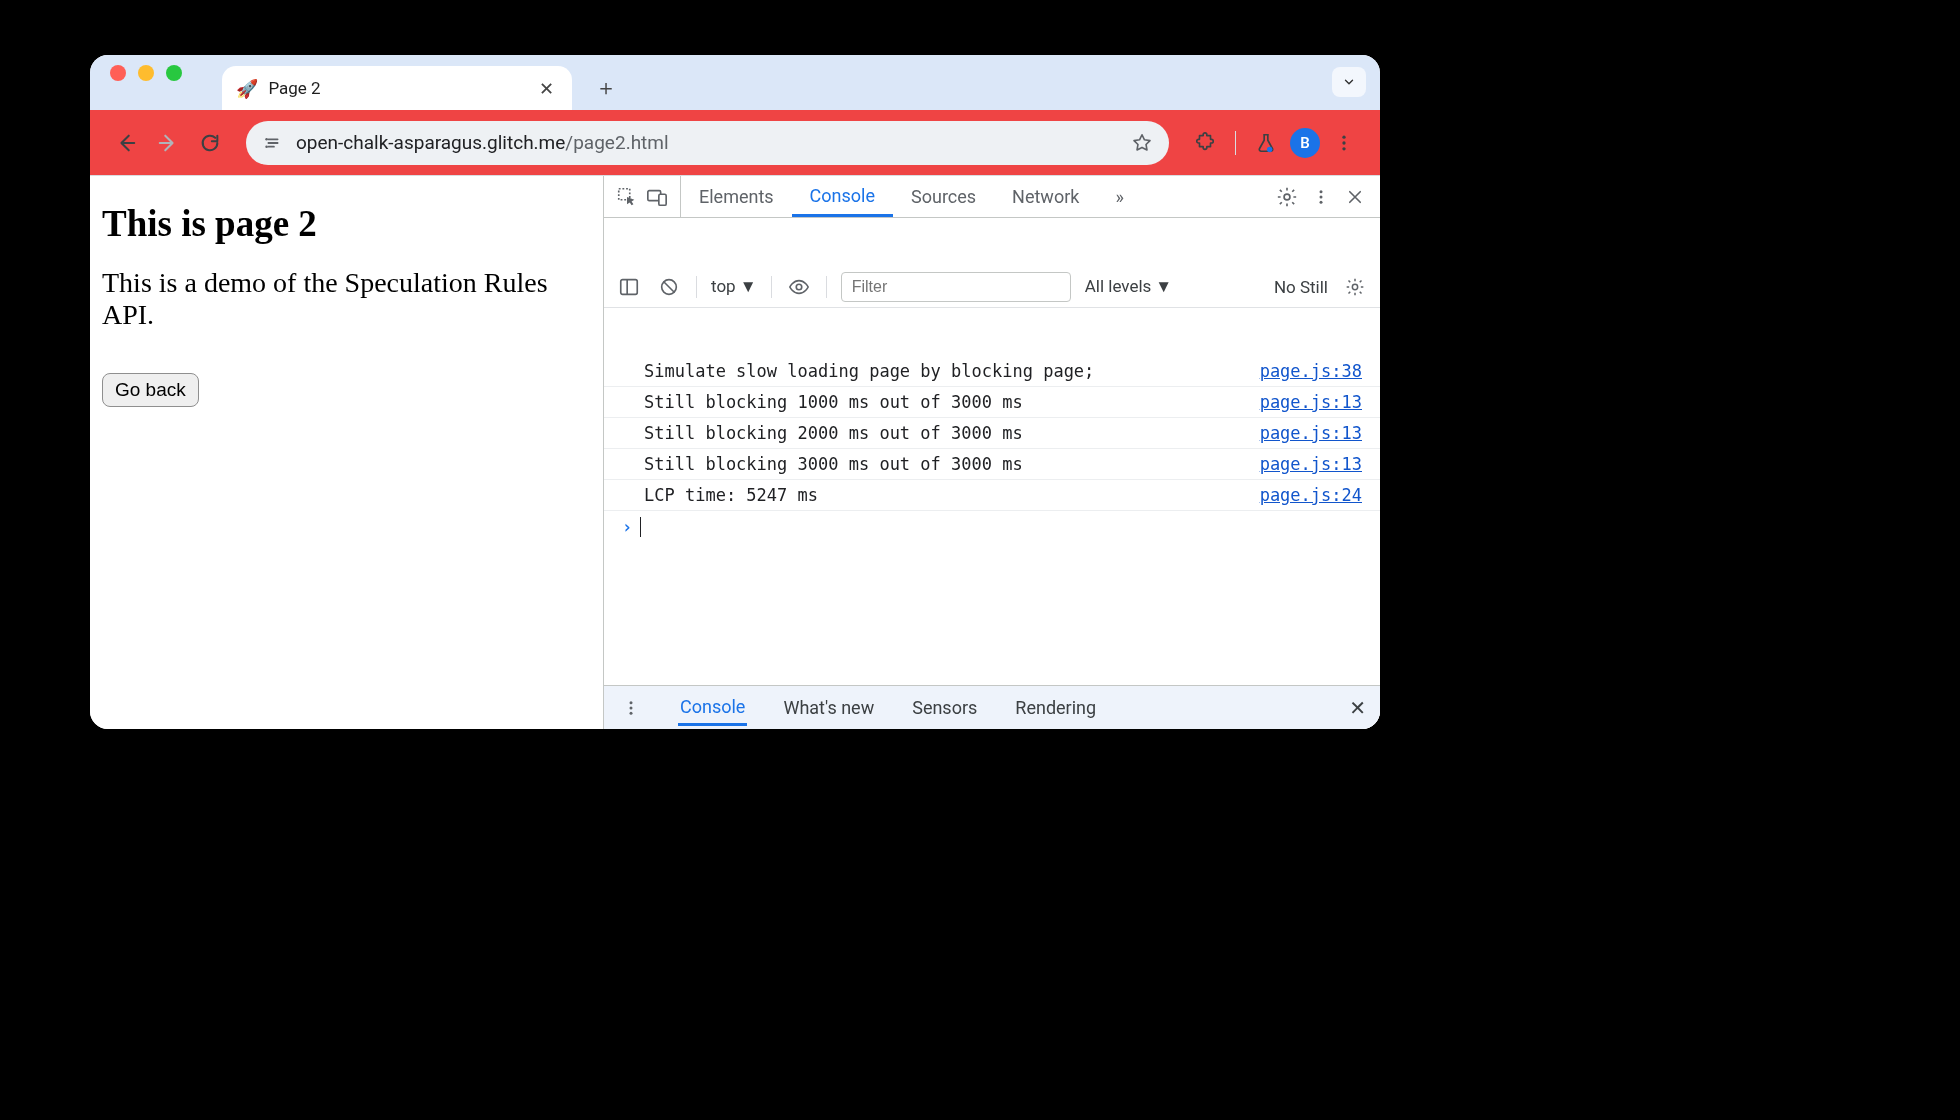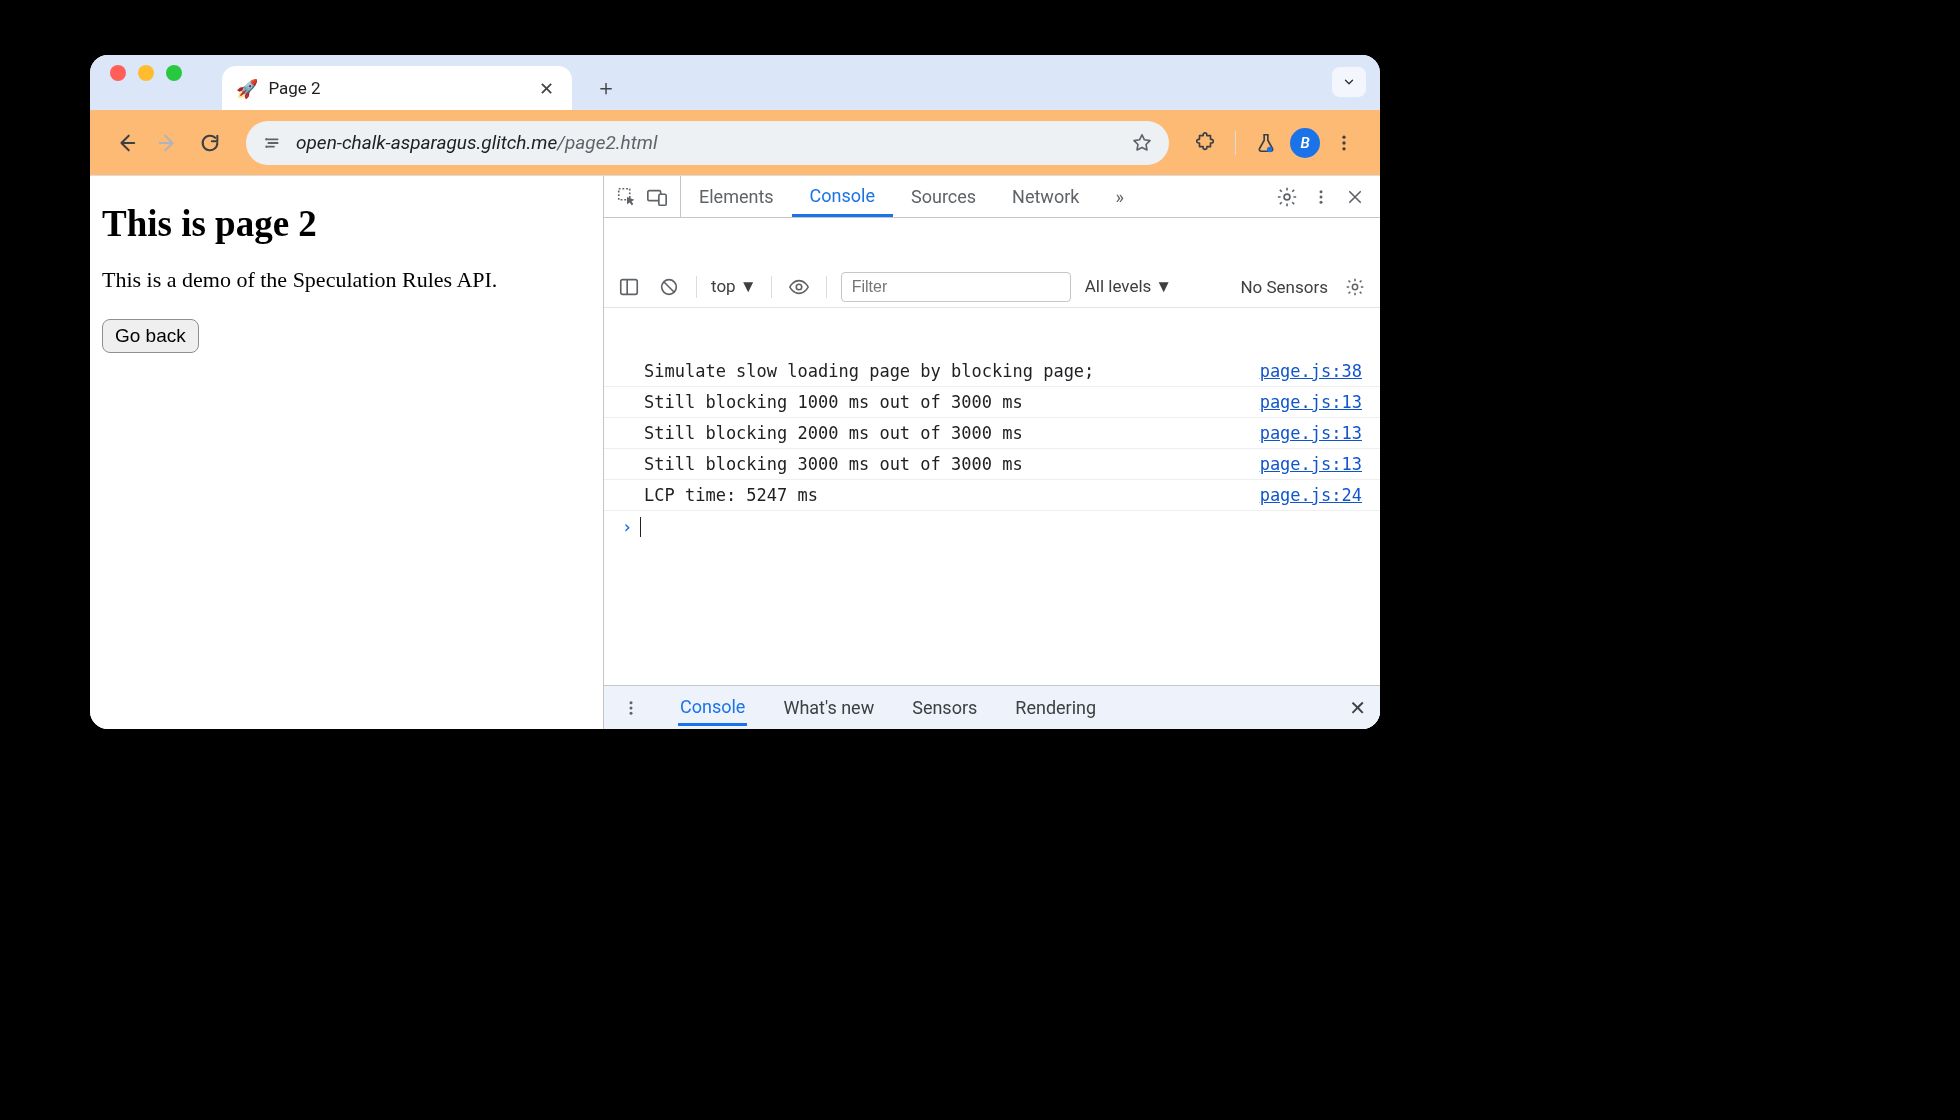--- a/index.html
+++ b/index.html
@@ -68,22 +68,22 @@
     width:36px;height:36px;display:flex;align-items:center;justify-content:center;
     font-size:22px;color:#444;margin-left:16px;margin-bottom:4px;border-radius:50%;
   }
   .mini-btn {
     position:absolute; right:14px; top:12px;
     width:34px;height:30px;background:#f3f7fd;border-radius:8px;
     display:flex;align-items:center;justify-content:center;font-size:16px;color:#333;
   }
   
   .toolbar {
-    height:66px;background:#fdba74;border-bottom:1px solid #dadce0;
-    display:flex;align-items:center;padding:0 18px;gap:6px;font-style:italic;
+    height:66px;background:#ef4444;border-bottom:1px solid #dadce0;
+    display:flex;align-items:center;padding:0 18px;gap:6px;
   }
   .tbtn {
     width:36px;height:36px;display:flex;align-items:center;justify-content:center;
     color:#3c4043;font-size:22px;border-radius:50%;
   }
   .tbtn.disabled { color:#b0b4b9; }
   .omnibox {
     flex:1;height:44px;background:#eef1f4;border-radius:22px;margin:0 12px;
     display:flex;align-items:center;padding:0 16px;gap:12px;font-size:19px;color:#202124;
   }
@@ -96,21 +96,21 @@
   .ext-icon{width:22px;height:22px;}
   .vdiv{width:1px;height:24px;background:#dadce0;margin:0 6px;}
   .avatar{width:30px;height:30px;border-radius:50%;background:#1a73e8;color:#fff;display:flex;align-items:center;justify-content:center;font-size:15px;font-weight:600;}
   
   .content-area{flex:1;display:flex;min-height:0;}
   .page-viewport{
     width:514px;background:#fff;padding:26px 12px;border-right:1px solid #c4c7c5;
     font-family:"Times New Roman", Times, serif;color:#000;
   }
   .page-viewport h1{font-size:37px;font-weight:700;margin-bottom:22px;}
-  .page-viewport p{font-size:22px;margin-bottom:26px;}
+  .page-viewport p{font-size:28px;margin-bottom:42px;}
   .page-viewport button{
     font-family:-apple-system,sans-serif;font-size:19px;padding:5px 12px;
     background:#efefef;border:1px solid #8f8f8f;border-radius:8px;cursor:pointer;
   }
   
   .devtools{flex:1;display:flex;flex-direction:column;background:#fff;min-width:0;gap:48px;}
   .dt-tabs{
     height:42px;border-bottom:1px solid #c4c7c5;display:flex;align-items:stretch;
     font-size:18px;color:#5f6368;
   }
@@ -305,21 +305,21 @@
             <svg width="22" height="22" viewBox="0 0 24 24">
                 <path d="M2 12s3.5-7 10-7 10 7 10 7-3.5 7-10 7S2 12 2 12z" stroke="#5f6368" stroke-width="1.8" fill="none"></path>
                 <circle cx="12" cy="12" r="3" stroke="#5f6368" stroke-width="1.8" fill="none"></circle>
               </svg>
           </span>
           <span class="sep"></span>
           <input class="dt-filter" placeholder="Filter" style="">
           <span class="dt-levels">
             <span>All levels</span> ▼
           </span>
-          <span style="margin-left:auto">No Sensors</span>
+          <span style="margin-left:auto">No Still</span>
           <span class="dt-ico">
             <svg width="20" height="20" viewBox="0 0 24 24">
                 <circle cx="12" cy="12" r="3.2" stroke="#5f6368" stroke-width="1.8" fill="none"></circle>
                 <path d="M12 2v3M12 19v3M4.2 4.2l2.1 2.1M17.7 17.7l2.1 2.1M2 12h3M19 12h3M4.2 19.8l2.1-2.1M17.7 6.3l2.1-2.1" stroke="#5f6368" stroke-width="1.8"></path>
               </svg>
           </span>
         </div>
 
         <div class="dt-console-body">
           <div id="log-rows">

